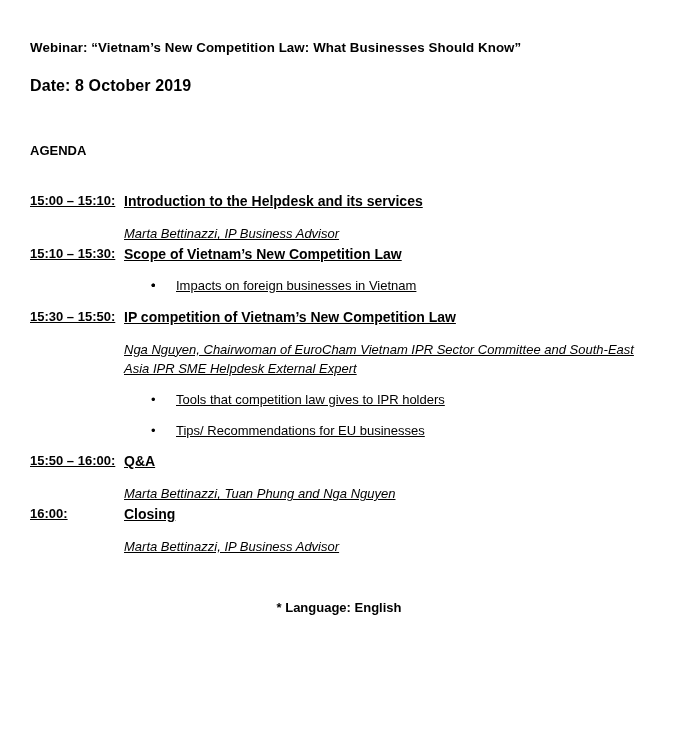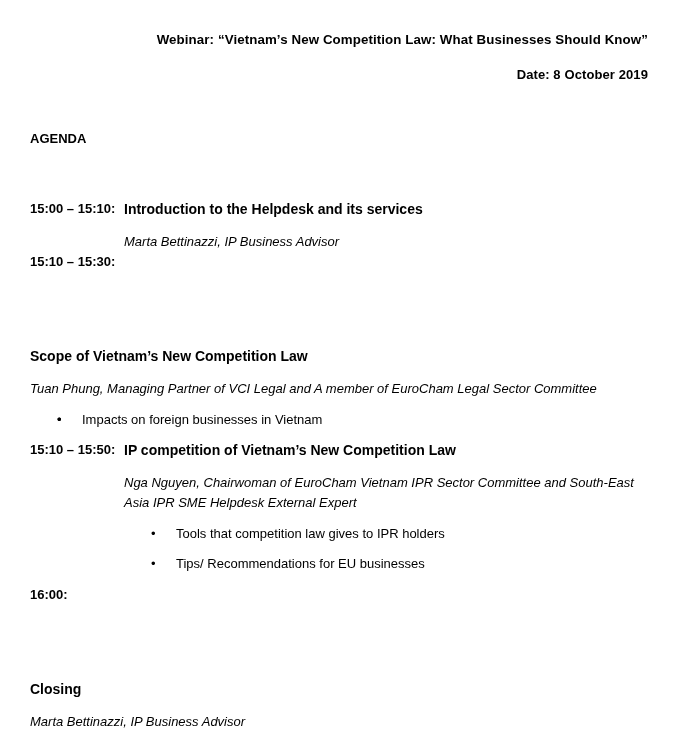--- a/index.html
+++ b/index.html
@@ -15,48 +15,49 @@
     position: relative;
     overflow: hidden;
   }
   .page {
     width: 674px;
     height: 746px;
     box-sizing: border-box;
     padding: 22px 26px 0 30px;
   }
   .title-block {
-    text-align: right;
-    margin-top: 8px;
+    text-align: left;
+    margin-top: 16px;
   }
   .doc-title {
     font-weight: bold;
     font-size: 13.3px;
     line-height: 1.45;
     letter-spacing: 0.1px;
   }
   .doc-date {
     font-weight: bold;
-    font-size: 13px;
+    font-size: 16px;
     line-height: 1.45;
     margin-top: 17px;
     letter-spacing: 0.1px;
   }
   .agenda-head {
     font-weight: bold;
     font-size: 13px;
     margin-top: 46px;
   }
   .timezone {
     font-weight: bold;
     font-size: 13px;
     margin-top: 20px;
   }
   .schedule {
-    margin-top: 53px;
+    margin-top: 33px;
+    text-decoration: underline;
   }
   .row {
     display: flex;
     align-items: flex-start;
   }
   .row + .row {
     margin-top: 0;
   }
   .slot-time {
     width: 94px;
@@ -95,21 +96,20 @@
   }
   .bullets li .dot {
     position: absolute;
     left: 27px;
     top: 0;
     font-size: 13px;
     line-height: 1.5;
   }
   .gap-block {
     margin-top: 16px;
-    flex-direction: column;
   }
   .gap-block-sm {
     margin-top: 15px;
   }
   .footnote {
     font-weight: bold;
     font-size: 13px;
     margin-top: 43px;
     text-align: center;
   }
@@ -133,40 +133,46 @@
       <div class="slot-body">
         <div class="slot-title">Introduction to the Helpdesk and its services</div>
         <div class="slot-speaker">Marta Bettinazzi, IP Business Advisor</div>
       </div>
     </div>
 
     <div class="row gap-block">
       <div class="slot-time">15:10 – 15:30:</div>
       <div class="slot-body">
         <div class="slot-title">Scope of Vietnam’s New Competition Law</div>
-        <div class="slot-speaker">Tuan Phung, Managing Partner of VCI Legal and A member of EuroCham Legal Sector Committee</div>
         <ul class="bullets">
           <li><span class="dot">•</span></li>
           <li><span class="dot">•</span><span>Impacts on foreign businesses in Vietnam</span></li>
         </ul>
       </div>
     </div>
 
     <div class="row gap-block-sm">
-      <div class="slot-time">15:10 – 15:50:</div>
+      <div class="slot-time">15:30 – 15:50:</div>
       <div class="slot-body">
         <div class="slot-title">IP competition of Vietnam’s New Competition Law</div>
         <div class="slot-speaker">Nga Nguyen, Chairwoman of EuroCham Vietnam IPR Sector Committee and South-East Asia IPR SME Helpdesk External Expert</div>
         <ul class="bullets">
           <li><span class="dot">•</span><span>Tools that competition law gives to IPR holders</span></li>
           <li><span class="dot">•</span><span>Tips/ Recommendations for EU businesses</span></li>
         </ul>
       </div>
     </div>
 
+    <div class="row gap-block-sm">
+      <div class="slot-time">15:50 – 16:00:</div>
+      <div class="slot-body">
+        <div class="slot-title">Q&amp;A</div>
+        <div class="slot-speaker">Marta Bettinazzi, Tuan Phung and Nga Nguyen</div>
+      </div>
+    </div>
 
     <div class="row gap-block">
       <div class="slot-time">16:00:</div>
       <div class="slot-body">
         <div class="slot-title">Closing</div>
         <div class="slot-speaker">Marta Bettinazzi, IP Business Advisor</div>
       </div>
     </div>
 
   </div>

